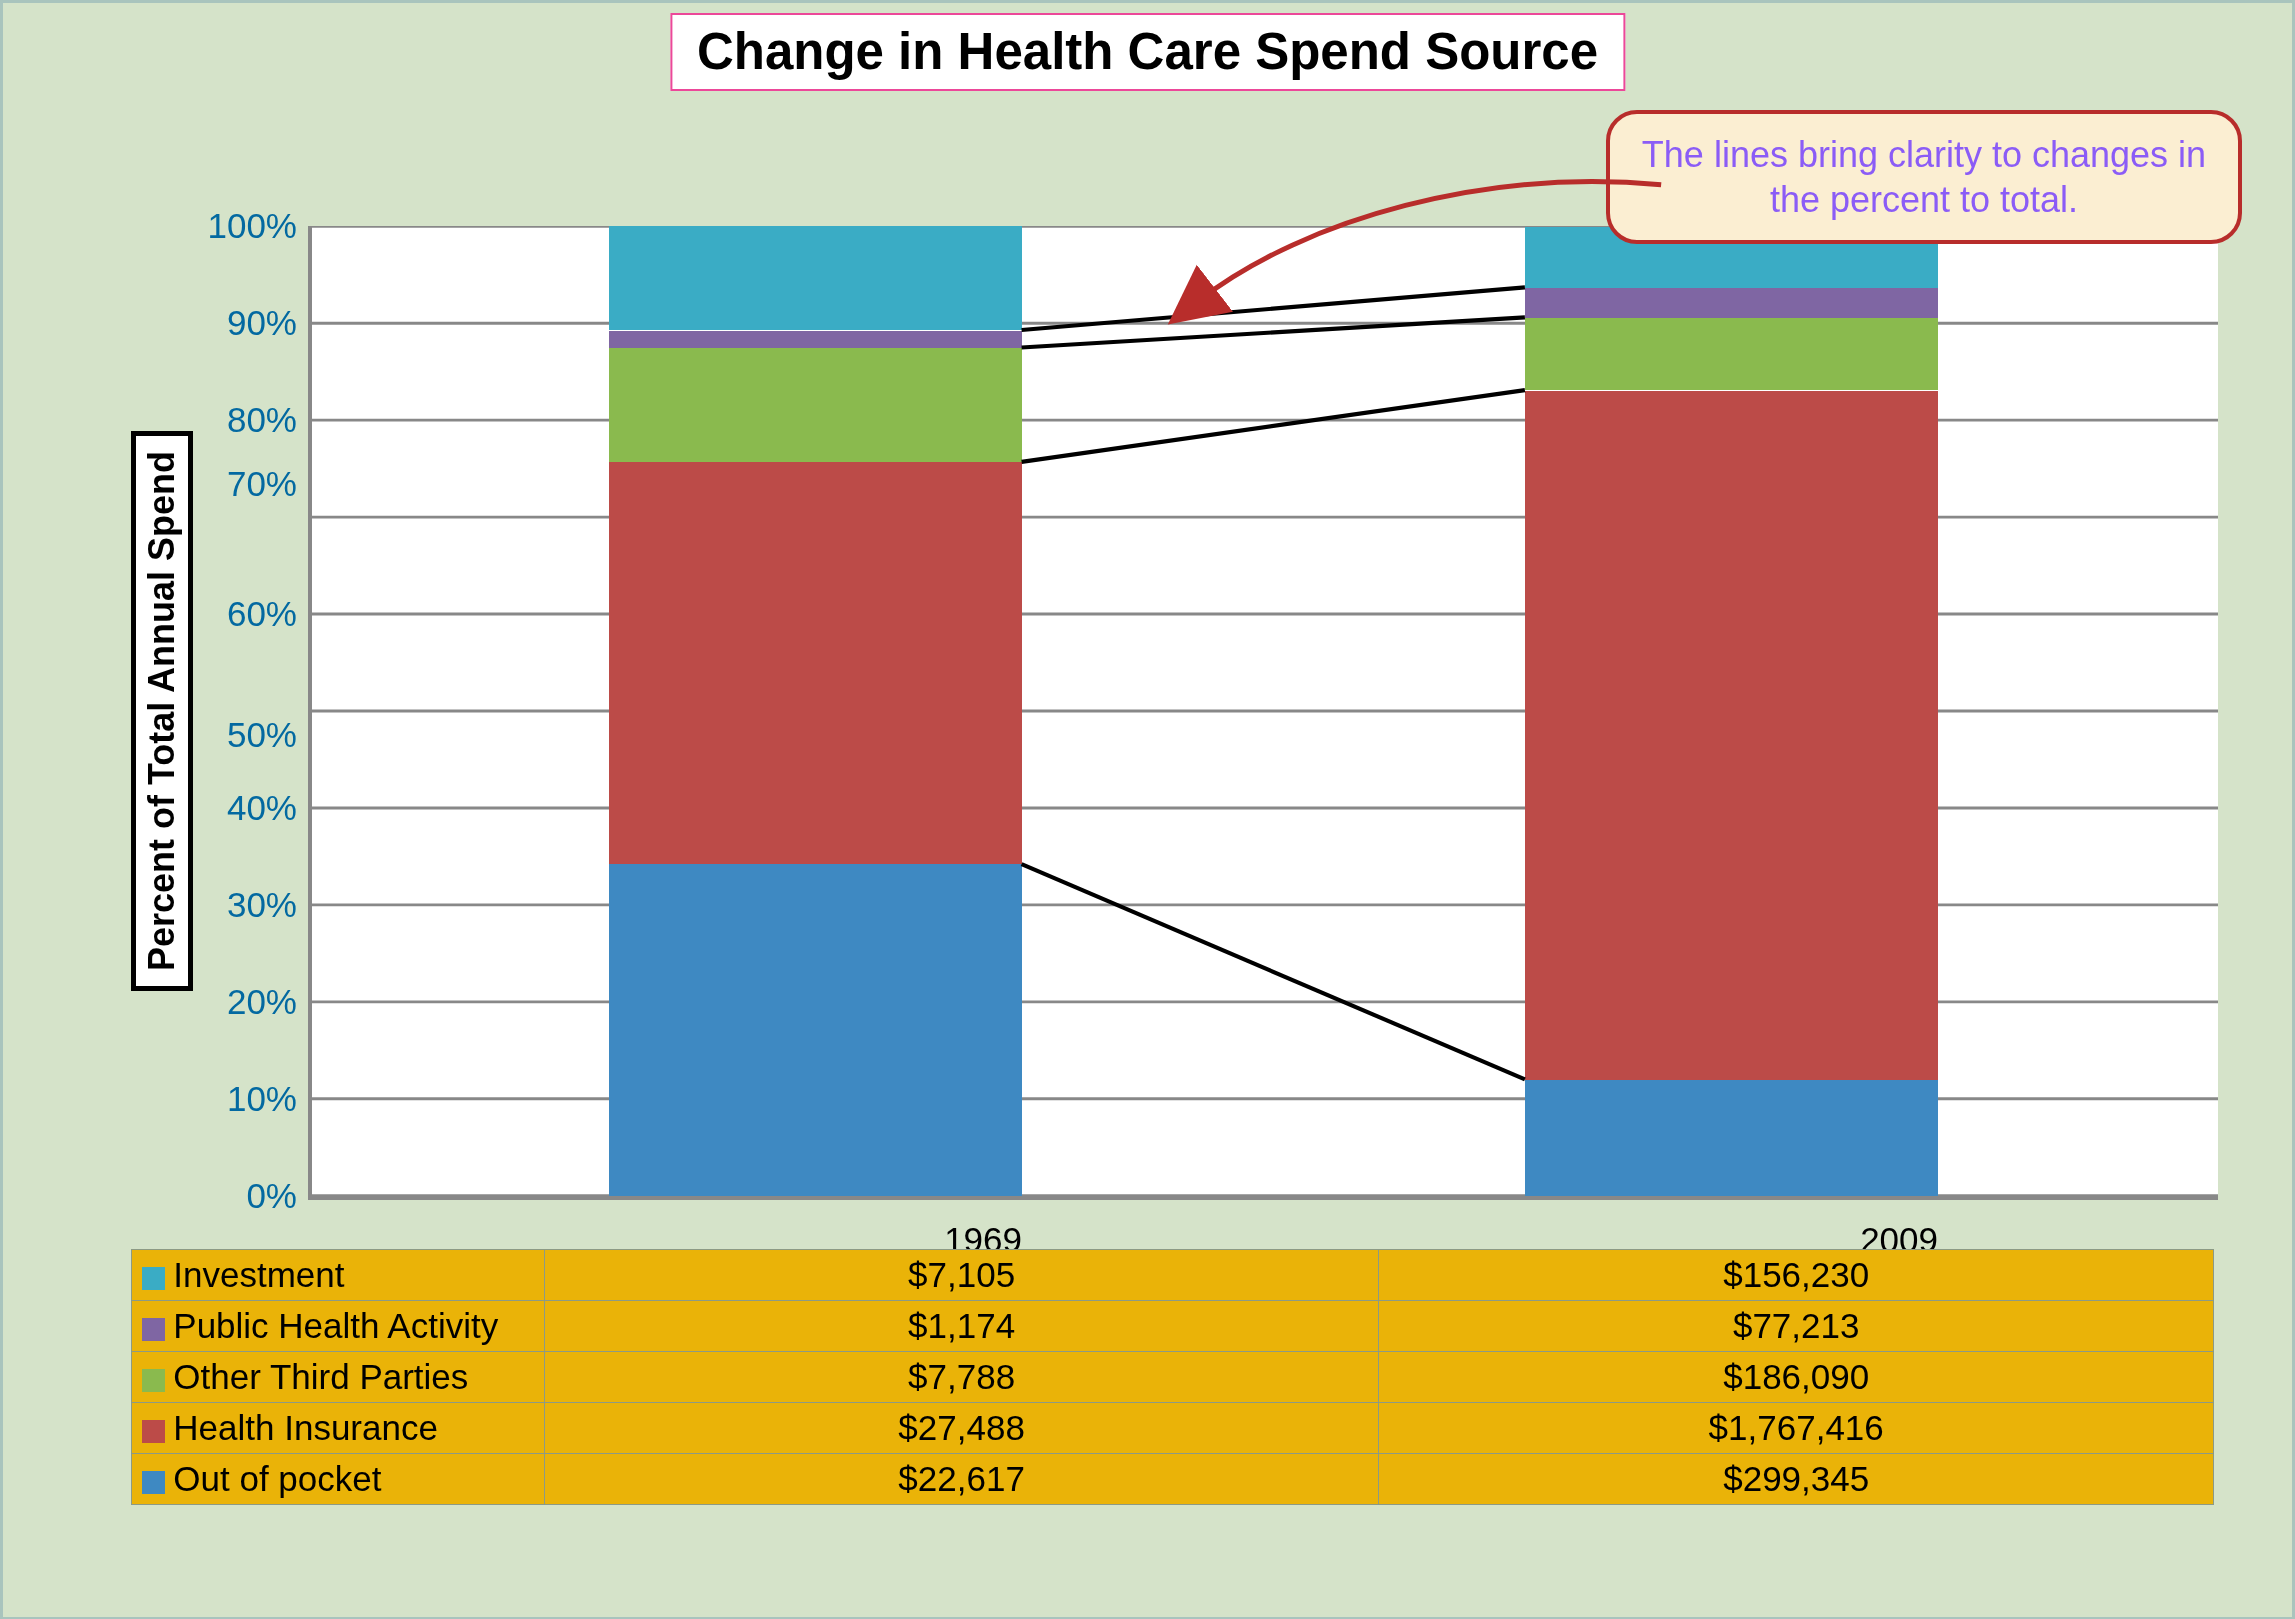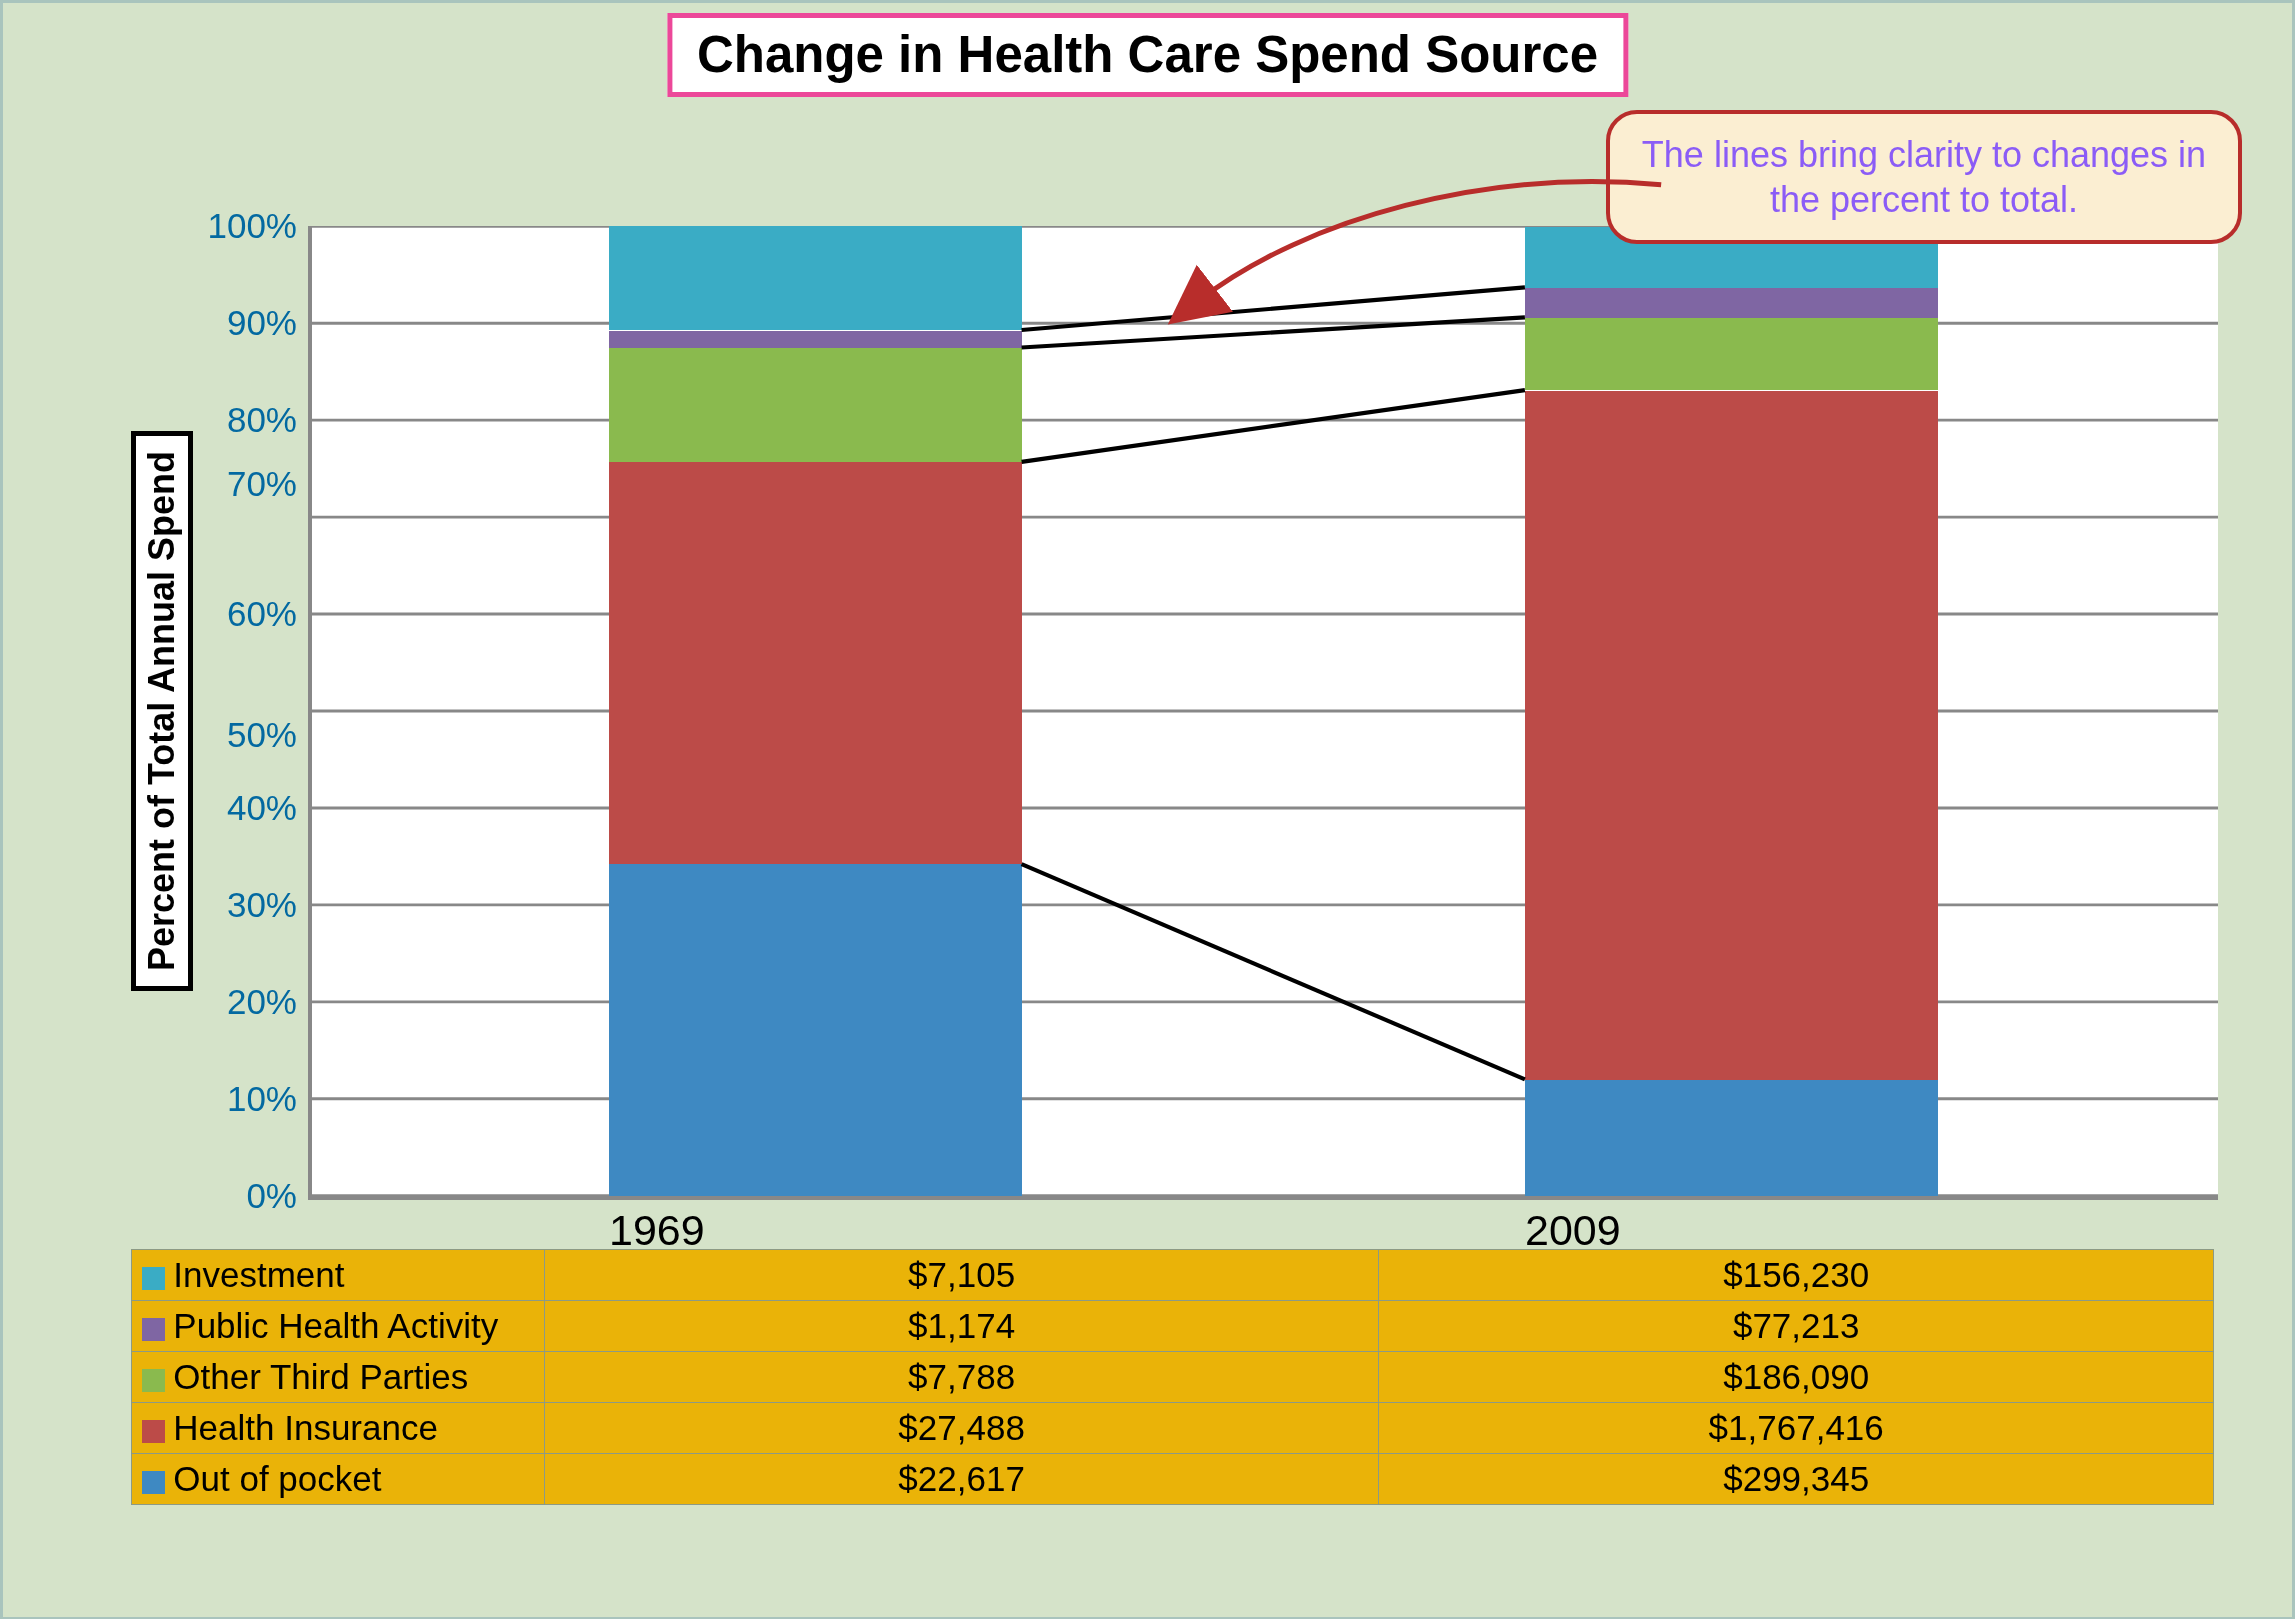--- a/index.html
+++ b/index.html
@@ -15,21 +15,21 @@
     border: 3.3px solid #a9c4bd;
     background: #d5e3c9;
     position: relative;
   }
   .chart-title-box {
     position: absolute;
     left: 50%;
     top: 10px;
     transform: translateX(-50%);
     background: #fff;
-    border: 5px solid #ec4899;
+    border: 2px solid #ec4899;
     padding: 6.6px 25px 8.3px 25px;
     font-size: 51px;
     font-weight: 700;
     white-space: nowrap;
   }
 
   
   .plot {
     position: absolute;
     left: 305px;
@@ -45,23 +45,23 @@
     position: absolute;
     right: 100%;
     margin-right: 15px;
     transform: translateY(50%);
     font-size: 35px;
     color: #0369a1;
   }
   .x-cat-label {
     position: absolute;
     top: 100%;
-    margin-top: 10px;
-    font-size: 43px;
-    text-align: left;
+    margin-top: 24px;
+    font-size: 35px;
+    text-align: right;
   }
 
   .y-axis-title-box {
     position: absolute;
     left: 128px;
     top: 223px;
     width: 970px; 
     transform-origin: 0 0;
     transform: rotate(-90deg) translateX(-100%);
     text-align: center;

